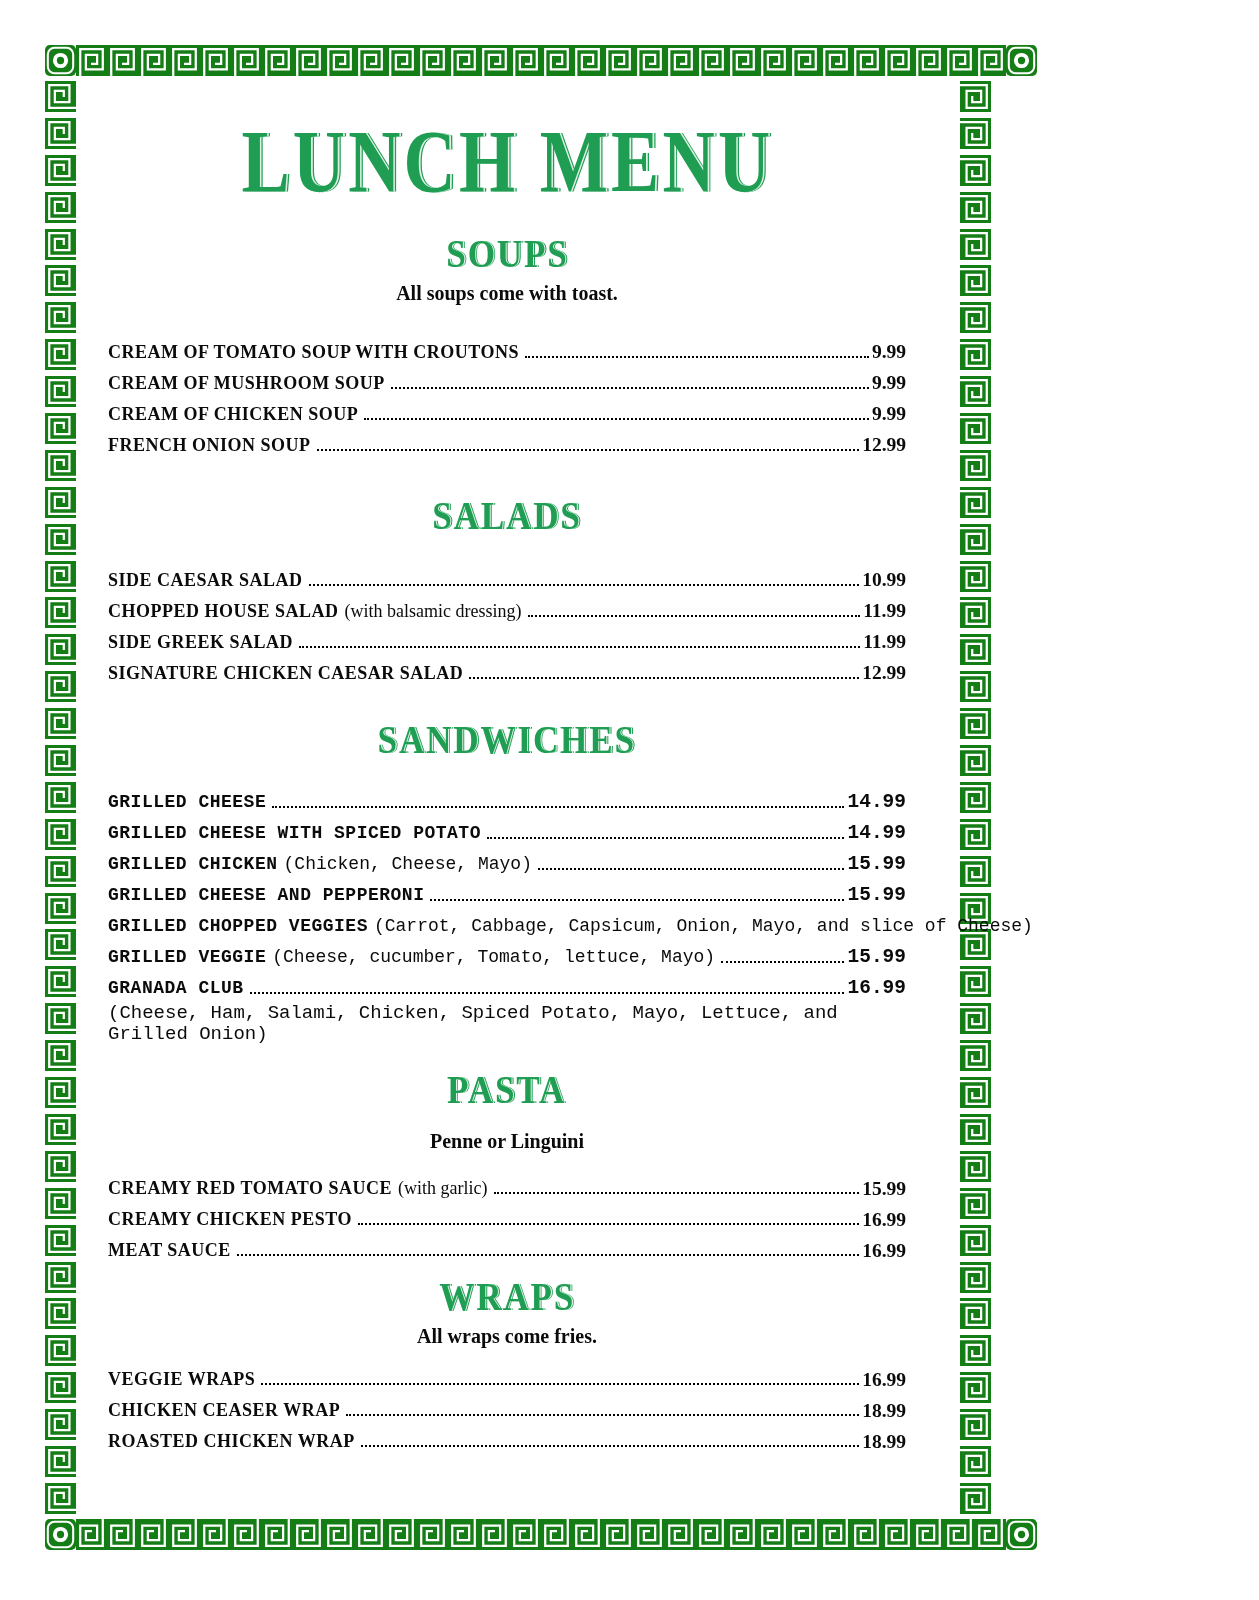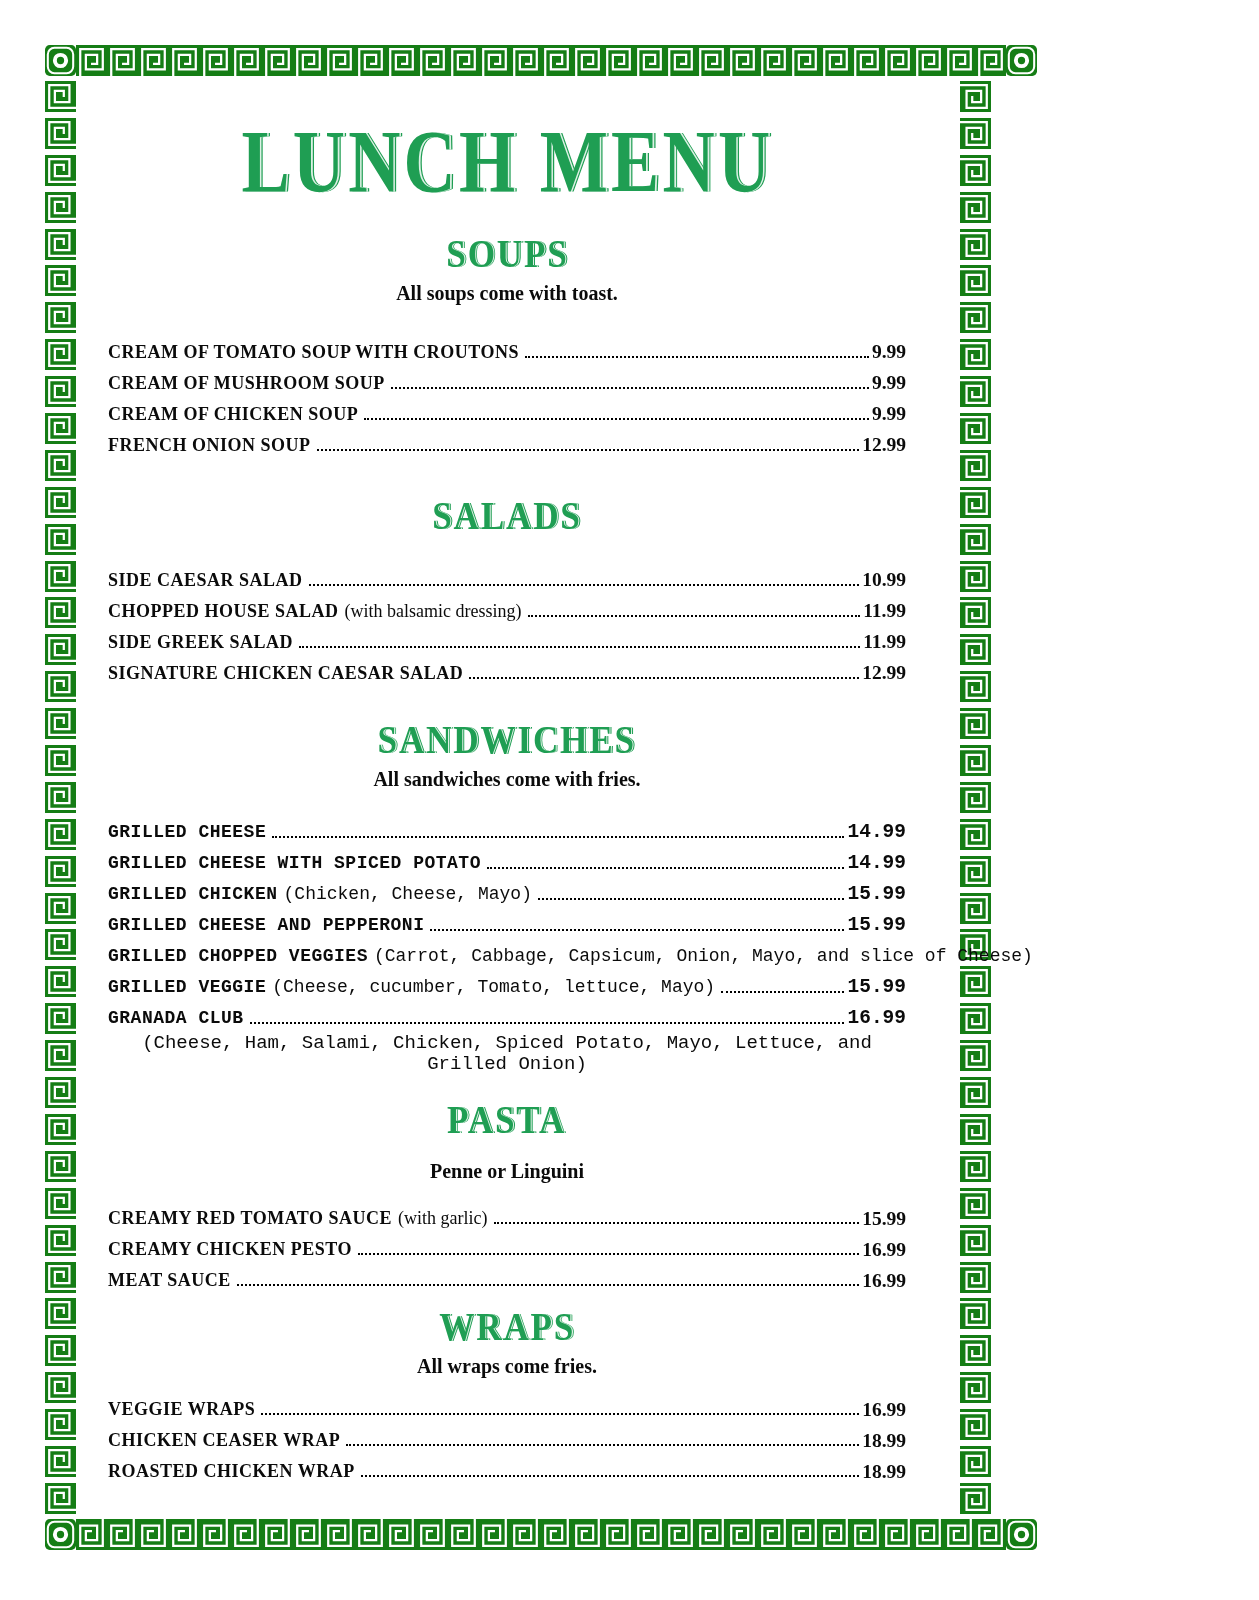--- a/index.html
+++ b/index.html
@@ -37,21 +37,21 @@
   .section-title .squeeze{letter-spacing:2px;transform:scaleX(0.88);text-shadow:1.2px 0 0 rgba(255,255,255,0.85), 2.2px 0 0 var(--heading-green);}
   .section-subtitle{
     margin:8px 0 0 0;text-align:center;font-weight:bold;font-size:20px;color:var(--ink);line-height:1.1;
   }
   .items{margin:0;}
   .row{display:flex;align-items:flex-end;height:31px;}
   .item-name{font-weight:bold;font-size:18px;letter-spacing:0.5px;white-space:nowrap;line-height:1.1;}
   .item-desc{font-weight:normal;font-size:18px;margin-left:6px;white-space:nowrap;line-height:1.1;}
   .leader{flex:1 1 auto;min-width:18px;border-bottom:2.2px dotted #000;margin:0 3px 5px 6px;}
   .price{font-weight:bold;font-size:19.5px;line-height:1.05;white-space:nowrap;text-align:right;}
-  .note{margin:4px 0 0 0;font-size:19px;font-weight:normal;line-height:1.15;text-align:center;}
+  .note{margin:4px 0 0 0;font-size:19px;font-weight:normal;line-height:1.15;}
   
   .sec-soups{margin-top:30px;}       .sec-soups .items{margin-top:28px;}
   .sec-salads{margin-top:40px;}      .sec-salads .items{margin-top:24px;}
   .sec-sandwiches{margin-top:36px;}  .sec-sandwiches .items{margin-top:22px;font-family:Liberation Mono, monospace;}
   .sec-pasta{margin-top:24px;}       .sec-pasta .section-subtitle{margin-top:20px;} .sec-pasta .items{margin-top:16px;}
   .sec-wraps{margin-top:16px;}       .sec-wraps .items{margin-top:12px;}
 </style>
 </head>
 <body>
 
@@ -714,21 +714,20 @@
     <span class="leader"></span>
     <span class="price">12.99</span>
   </div>
 </div>
   </section>
 
   <section class="menu-section sec-sandwiches">
     <h2 class="section-title">
       <span class="squeeze">SANDWICHES</span>
     </h2>
-    <p class="section-subtitle">All sandwiches come with fries.</p>
     <div class="items">
   <div class="row">
     <span class="item-name">GRILLED CHEESE</span>
 
     <span class="leader"></span>
     <span class="price">14.99</span>
   </div>
 
   <div class="row">
     <span class="item-name">GRILLED CHEESE WITH SPICED POTATO</span>

